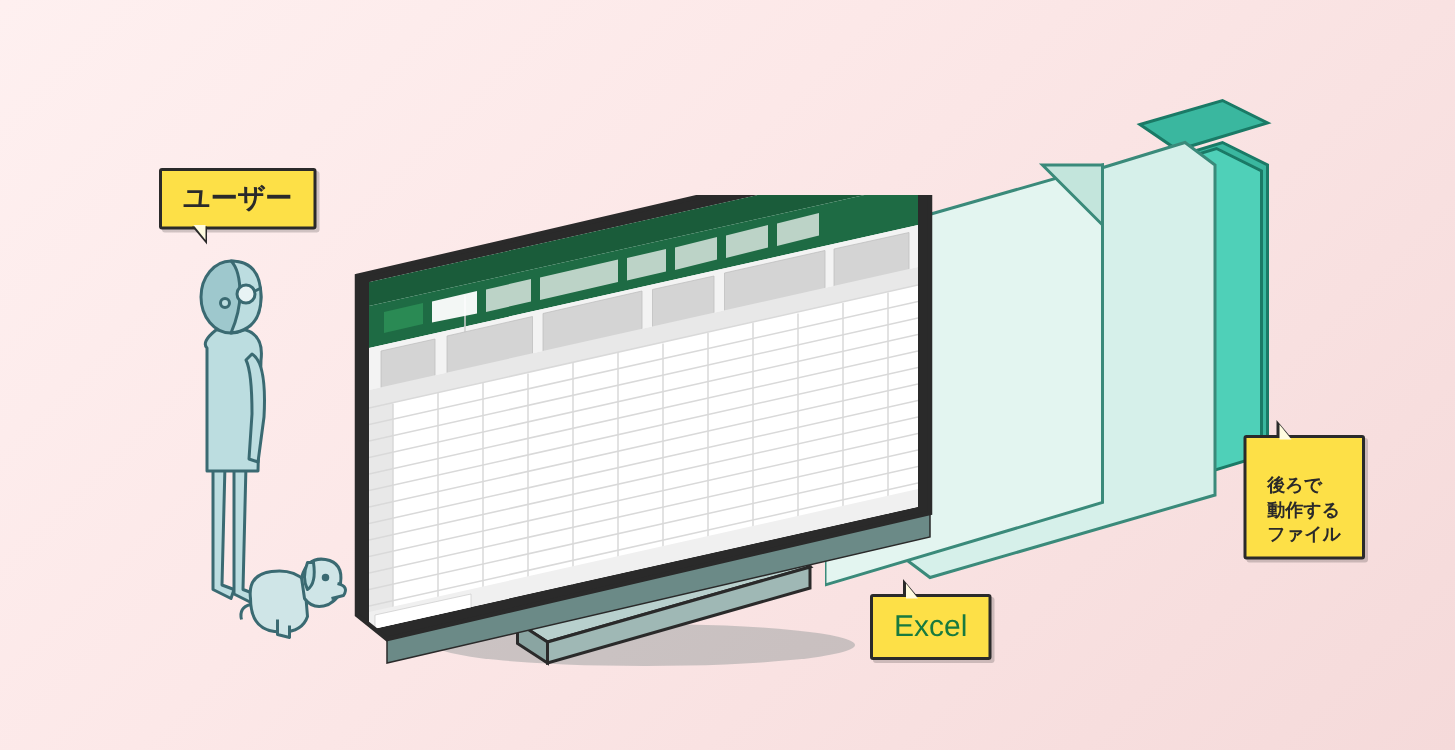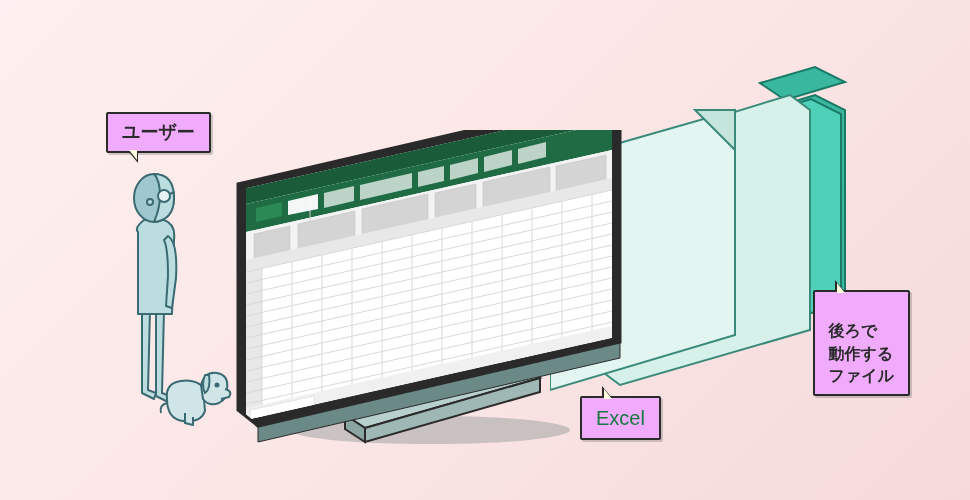--- a/index.html
+++ b/index.html
@@ -8,21 +8,21 @@
     height: 500px;
     background: linear-gradient(135deg, #fef0f0 0%, #fce8e8 40%, #f5dada 100%);
     font-family: "Hiragino Sans", "Meiryo", sans-serif;
     position: relative;
     overflow: hidden;
   }
 
   
   .label {
     position: absolute;
-    background: #f0abfc;
+    background: #fde047;
     border: 2px solid #2a2a2a;
     padding: 6px 14px;
     font-weight: 600;
     color: #2a2a2a;
     line-height: 1.4;
     border-radius: 2px;
     box-shadow: 2px 2px 0 rgba(30,30,30,0.2);
   }
   .label::after {
     content: "";
@@ -70,21 +70,21 @@
     top: -9px; left: 22px;
     border-left: 0px solid transparent;
     border-right: 8px solid transparent;
     border-bottom: 10px solid #fffce0;
     z-index:2;
   }
 
   
   .label-files {
     top: 290px; right: 60px;
-    font-size: 16px;
+    font-size: 12px;
     text-align: left;
     white-space: pre-line;
   }
   .label-files::after {
     top: -12px; left: 20px;
     border-left: 0px solid transparent;
     border-right: 10px solid transparent;
     border-bottom: 12px solid #2a2a2a;
   }
   .label-files::before{

